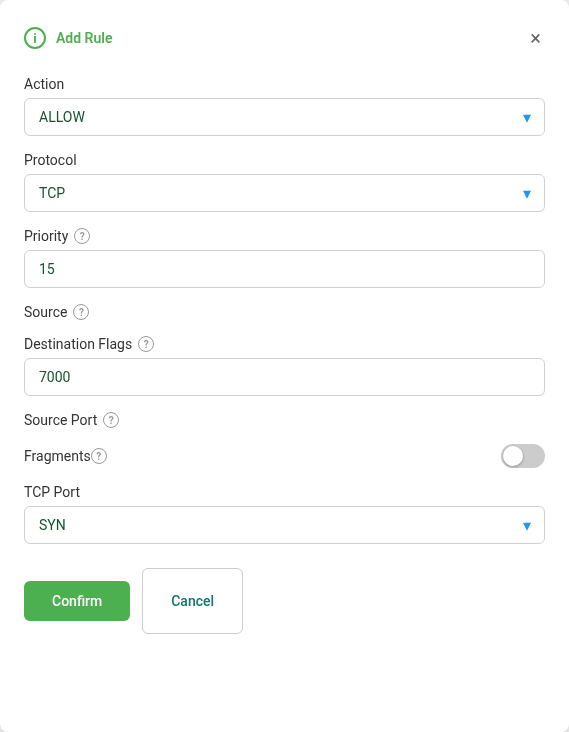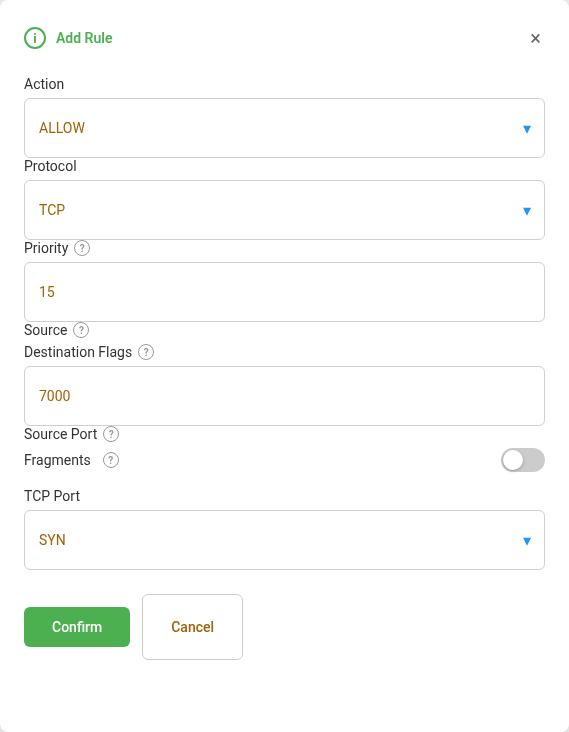--- a/index.html
+++ b/index.html
@@ -63,21 +63,21 @@
       background: none;
       border: none;
       cursor: pointer;
       color: #666;
       font-size: 20px;
       line-height: 1;
       padding: 4px;
     }
 
     .form-group {
-      margin-bottom: 0;
+      margin-bottom: 16px;
     }
 
     .form-label {
       display: flex;
       align-items: center;
       gap: 6px;
       font-size: 14px;
       color: #333;
       margin-bottom: 6px;
       font-weight: 400;
@@ -94,25 +94,25 @@
       color: #999;
       font-size: 10px;
       font-weight: bold;
       cursor: help;
       flex-shrink: 0;
     }
 
     .form-select,
     .form-input {
       width: 100%;
-      padding: 21px 14px;
+      padding: 10px 14px;
       border: 1.5px solid #d0d0d0;
       border-radius: 6px;
       font-size: 14px;
-      color: #a16207;
+      color: #14532d;
       background: #fff;
       appearance: none;
       -webkit-appearance: none;
       outline: none;
     }
 
     .select-wrapper {
       position: relative;
     }
 
@@ -129,21 +129,21 @@
     .fragments-row {
       display: flex;
       align-items: center;
       justify-content: space-between;
       margin-bottom: 16px;
     }
 
     .fragments-label {
       display: flex;
       align-items: center;
-      gap: 12px;
+      gap: 0;
       font-size: 14px;
       color: #333;
     }
 
     .toggle {
       width: 44px;
       height: 24px;
       background: #ccc;
       border-radius: 12px;
       position: relative;
@@ -181,21 +181,21 @@
       border: none;
       border-radius: 6px;
       padding: 12px 28px;
       font-size: 14px;
       font-weight: 500;
       cursor: pointer;
     }
 
     .btn-cancel {
       background: #fff;
-      color: #a16207;
+      color: #0f766e;
       border: 1.5px solid #ccc;
       border-radius: 6px;
       padding: 24px 28px;
       font-size: 14px;
       font-weight: 500;
       cursor: pointer;
     }
   </style>
 </head>
 <body>

